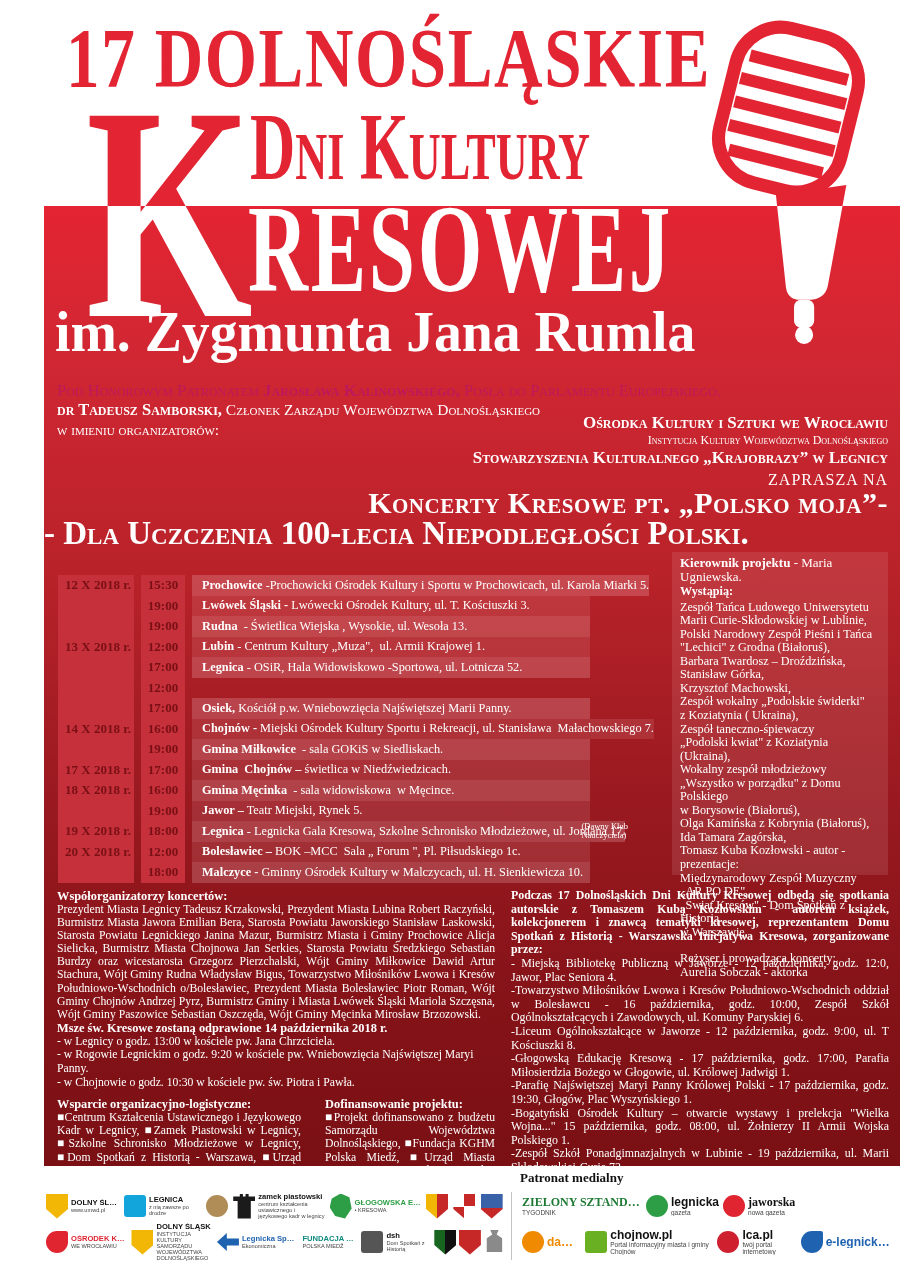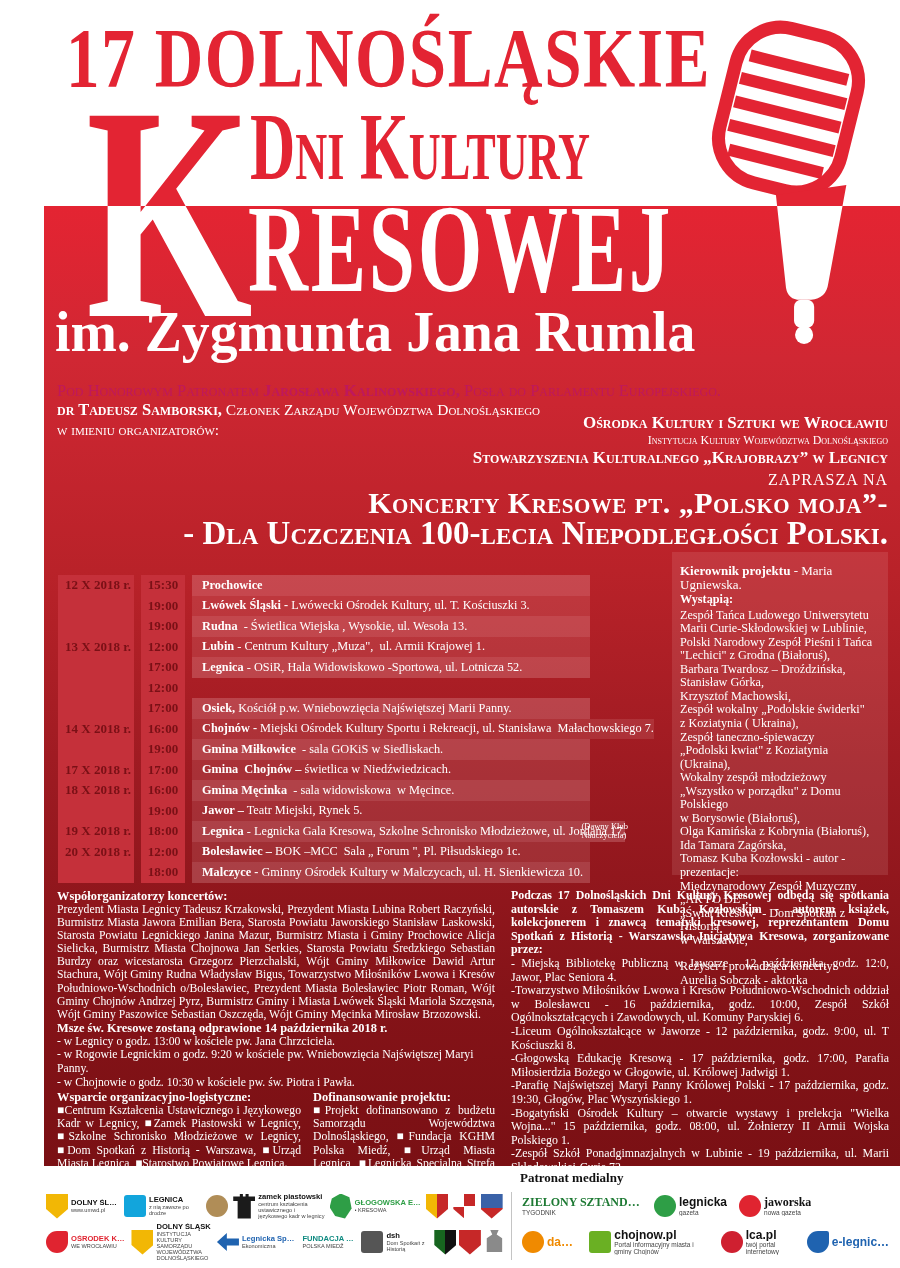--- a/index.html
+++ b/index.html
@@ -28,61 +28,61 @@
   
   .sc{font-variant:small-caps}
   .introline1{position:absolute;left:57px;top:400px;font-size:15.5px;color:#fff;z-index:4;white-space:nowrap}
   .introline1 b{font-size:16.5px}
   .introline2{position:absolute;left:57px;top:421px;font-size:15.5px;color:#fff;z-index:4}
   .org1{position:absolute;right:12px;top:413px;font-size:17px;font-weight:bold;z-index:4}
   .org1sub{position:absolute;right:12px;top:433px;font-size:12px;z-index:4}
   .org2{position:absolute;right:12px;top:448px;font-size:17px;font-weight:bold;z-index:4}
   .invite{position:absolute;right:12px;top:471px;font-size:16px;letter-spacing:1px;z-index:4}
   .concert1{position:absolute;left:44px;width:844px;top:486px;text-align:right;font-size:30px;font-weight:bold;z-index:4;letter-spacing:.5px}
-  .concert2{position:absolute;left:44px;width:844px;top:515px;text-align:right;font-size:33px;font-weight:bold;z-index:4}
+  .concert2{position:absolute;left:44px;width:844px;top:515px;font-size:33px;font-weight:bold;z-index:4}
   
   .sched{position:absolute;left:58px;top:575px;width:532px;z-index:4}
   .srow{display:grid;grid-template-columns:76px 44px 1fr;column-gap:7px;height:20.5px;align-items:center}
   .cell{height:100%;display:flex;align-items:center}
   .date,.time{background:#c5303a;color:#7a1016;font-weight:bold;font-size:13px;white-space:nowrap}
   .date{padding-left:7px}
   .time{justify-content:center}
   .venue{background:rgba(255,210,212,.22);font-size:12.3px;padding-left:10px;white-space:pre;position:relative}
   .srow:nth-of-type(even) .venue{background:rgba(255,210,212,.12)}
   .venue b{font-weight:bold}
   .note{position:absolute;right:-10px;top:1px;width:54px;font-size:8.5px;line-height:1.1;white-space:normal}
   .note:empty{display:none}
   
   .panel{position:absolute;left:672px;top:552px;width:216px;height:323px;z-index:4;
-         background:rgba(255,215,215,.12);padding:12px 8px;box-sizing:border-box;
+         background:rgba(255,215,215,.12);padding:4px 8px;box-sizing:border-box;
          font-size:12.2px;line-height:13.55px}
   .panel .kline{margin-bottom:2px;font-size:13px}
   .panel .wyst{font-weight:bold;margin-bottom:2px}
   .panel .rez{font-weight:normal;margin-top:13px}
   
   .bl{position:absolute;left:57px;top:889px;width:438px;z-index:4;font-size:11.7px;line-height:13.1px}
   .bl h4,.br h4{margin:0;font-size:12.4px;line-height:14px;font-weight:bold}
   .bl p{margin:0;text-align:justify}
   .masses{margin-top:8px}
   .massline{line-height:13.6px}
-  .twocol{display:flex;gap:12px;margin-top:1px}
+  .twocol{display:flex;gap:24px;margin-top:8px}
   .twocol .c1{width:244px}
   .twocol .c2{flex:1}
   .br{position:absolute;left:511px;top:889px;width:378px;z-index:4;font-size:11.9px;line-height:13.6px}
   .br .intro{font-weight:bold;text-align:justify}
   .br p{margin:0;text-align:justify}
   
   .footer{position:absolute;left:0;top:1166px;width:900px;height:102px;background:#fff;color:#111;z-index:5}
   .media-title{position:absolute;left:520px;top:4px;font-weight:bold;font-size:13px;color:#111}
   .divider{position:absolute;left:511px;top:26px;width:1px;height:68px;background:#c4c4c4}
   .lrow{display:flex;align-items:center;gap:4px}
   .sponsors{position:absolute;left:46px;top:22px;width:458px}
   .sponsors .lrow{height:36px}
   .media{position:absolute;left:522px;top:22px;width:368px}
-  .media .lrow{height:36px;gap:12px}
+  .media .lrow{height:36px;gap:4px}
   .chip{display:flex;align-items:center;gap:3px;min-width:0}
   .lg-icon{width:22px;height:25px;flex:0 0 auto;display:inline-block}
   [data-icon="shield"]{clip-path:polygon(0 0,100% 0,100% 62%,50% 100%,0 62%)}
   [data-icon="circle"]{border-radius:50%;height:22px}
   [data-icon="square"]{border-radius:3px;height:22px}
   [data-icon="tower"]{clip-path:polygon(20% 100%,20% 30%,0 30%,0 12%,30% 12%,30% 0,44% 0,44% 12%,56% 12%,56% 0,70% 0,70% 12%,100% 12%,100% 30%,80% 30%,80% 100%)}
   [data-icon="map"]{clip-path:polygon(10% 20%,50% 0,90% 15%,100% 60%,70% 100%,25% 90%,0 55%)}
   [data-icon="arrows"]{clip-path:polygon(0 50%,45% 0,45% 30%,100% 30%,100% 70%,45% 70%,45% 100%);height:18px}
   [data-icon="jug"]{clip-path:polygon(30% 0,70% 0,60% 20%,85% 35%,85% 90%,15% 90%,15% 35%,40% 20%)}
   [data-icon="mark"]{border-radius:50% 10% 50% 50%;height:22px}
@@ -151,21 +151,21 @@
   <div class="org2 sc">Stowarzyszenia  Kulturalnego  „Krajobrazy” w Legnicy</div>
   <div class="invite">ZAPRASZA NA</div>
   <div class="concert1 sc">Koncerty Kresowe pt. „Polsko moja”-</div>
   <div class="concert2 sc">- Dla Uczczenia 100-lecia Niepodległości Polski.</div>
 
   <div class="sched">
 
       <div class="srow">
         <div class="cell date">12 X 2018 r.</div>
         <div class="cell time">15:30</div>
-        <div class="cell venue"><b>Prochowice</b></div>
+        <div class="cell venue"><b>Prochowice</b><span> -Prochowicki Ośrodek Kultury i Sportu w Prochowicach, ul. Karola Miarki 5.</span></div>
       </div>
 
       <div class="srow">
         <div class="cell date"></div>
         <div class="cell time">19:00</div>
         <div class="cell venue"><b>Lwówek Śląski -</b><span> Lwówecki Ośrodek Kultury, ul. T. Kościuszki 3.</span></div>
       </div>
 
       <div class="srow">
         <div class="cell date"></div>

